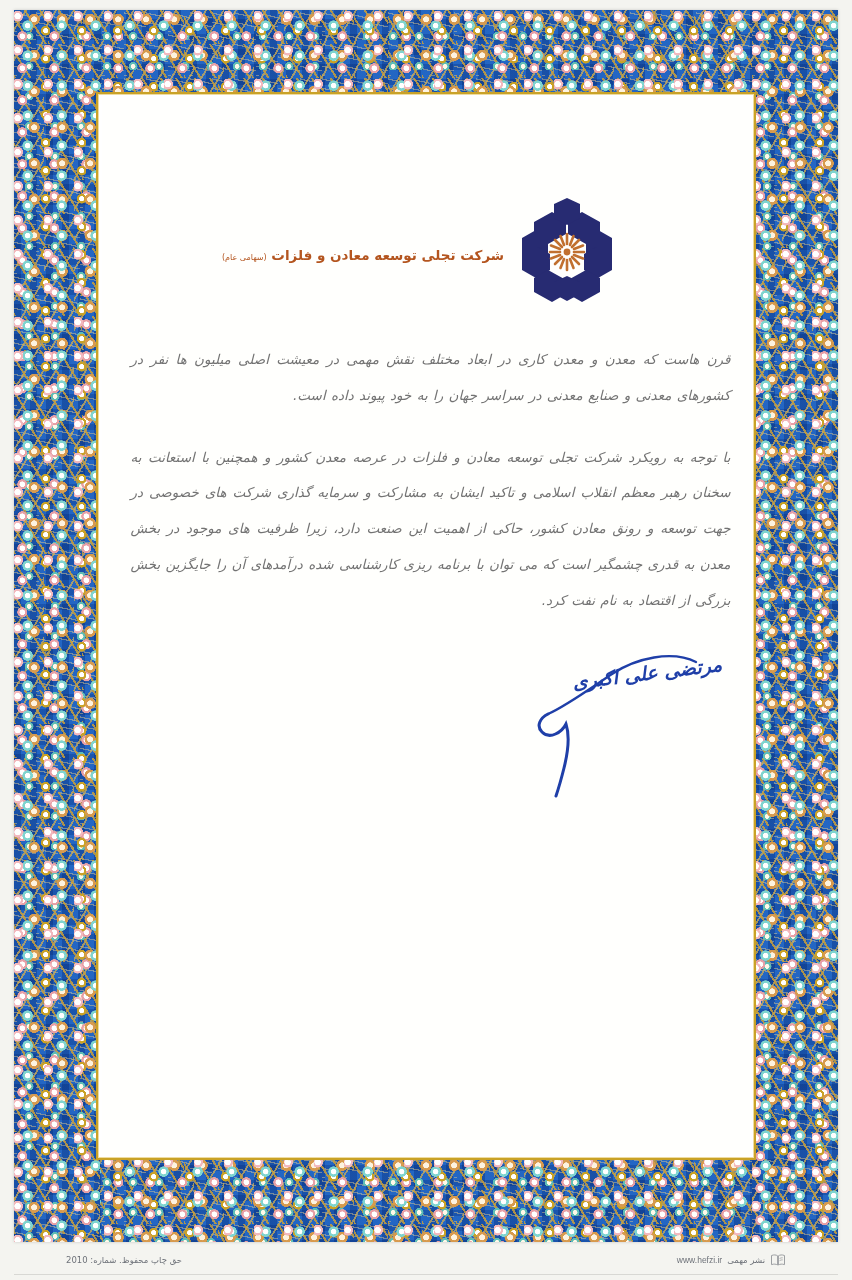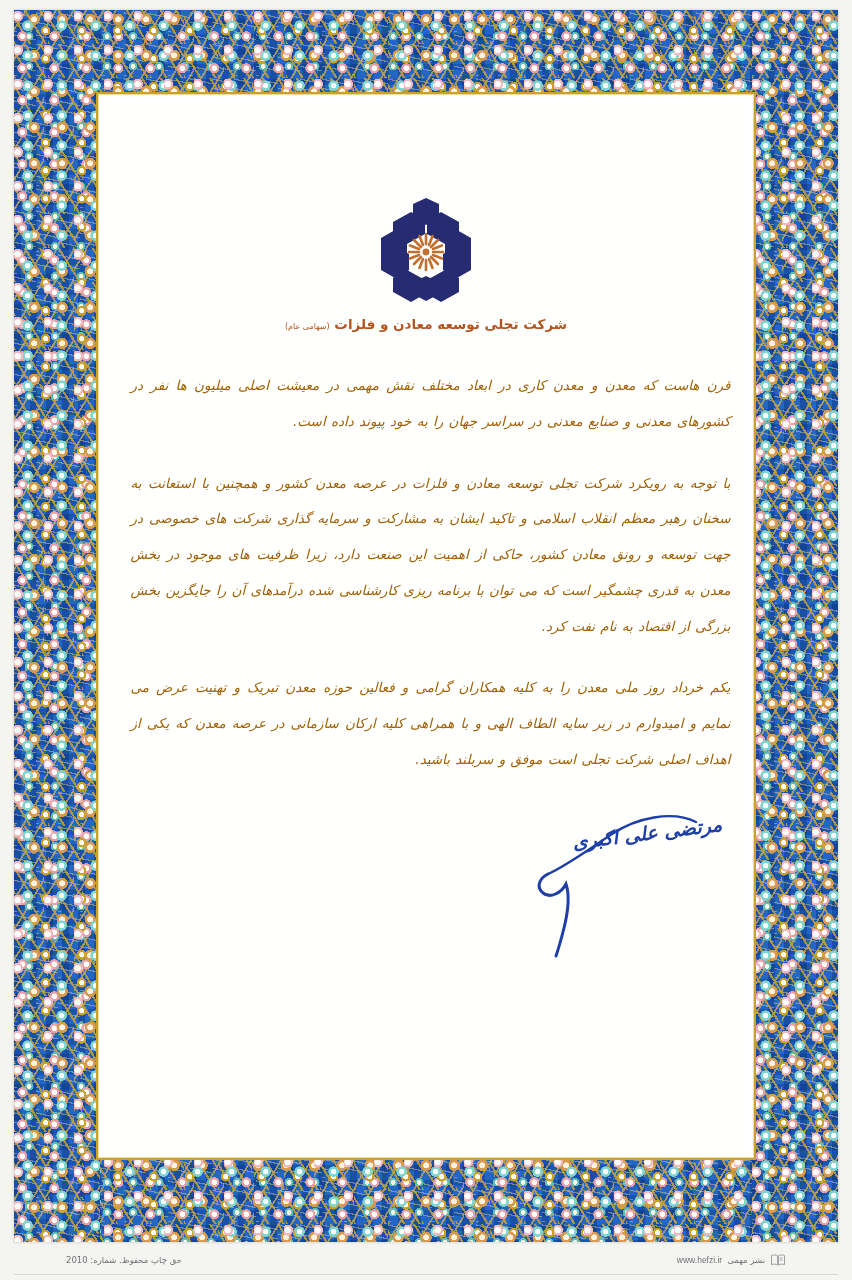--- a/index.html
+++ b/index.html
@@ -95,35 +95,35 @@
 
   
   .field{
     position:absolute;left:88px;top:88px;right:88px;bottom:88px;
     background:#fffffd;
     display:flex;flex-direction:column;align-items:center;
     padding:0;
   }
 
   
-  .logo-wrap{margin-top:96px;display:flex;flex-direction:column;align-items:center;}
+  .logo-wrap{margin-top:96px;display:flex;flex-direction:row;align-items:center;}
   .logo-mark{width:126px;height:112px;display:block;}
   .logo-name{
     margin-top:10px;
     font-size:13.5px;font-weight:bold;color:#b4551f;
     letter-spacing:.2px;white-space:nowrap;
     font-family:"DejaVu Sans",sans-serif;
   }
   .logo-name .sub{font-size:8px;font-weight:normal;}
 
   
   .body-text{
     width:600px;margin-top:36px;
     direction:rtl;text-align:justify;
-    color:#a16207;
+    color:#737373;
     margin-left:9px;
   }
   .para{
     font-family:"DejaVu Sans","Liberation Sans",sans-serif;
     font-size:13.5px;
     line-height:2.65;
     margin:0 0 26px 0;
     text-align:justify;
     text-justify:inter-word;
     font-style:italic;
@@ -231,21 +231,20 @@
 
         <div class="logo-name">
           <span>شرکت تجلی توسعه معادن و فلزات</span>
           <span class="sub">(سهامی عام)</span>
         </div>
       </div>
 
       <div class="body-text">
         <p class="para">قرن هاست که معدن و معدن کاری در ابعاد مختلف نقش مهمی در معیشت اصلی میلیون ها نفر در کشورهای معدنی و صنایع معدنی در سراسر جهان را به خود پیوند داده است.</p>
         <p class="para">با توجه به رویکرد شرکت تجلی توسعه معادن و فلزات در عرصه معدن کشور و همچنین با استعانت به سخنان رهبر معظم انقلاب اسلامی و تاکید ایشان به مشارکت و سرمایه گذاری شرکت های خصوصی در جهت توسعه و رونق معادن کشور، حاکی از اهمیت این صنعت دارد، زیرا ظرفیت های موجود در بخش معدن به قدری چشمگیر است که می توان با برنامه ریزی کارشناسی شده درآمدهای آن را جایگزین بخش بزرگی از اقتصاد به نام نفت کرد.</p>
-        <p class="para">یکم خرداد روز ملی معدن را به کلیه همکاران گرامی و فعالین حوزه معدن تبریک و تهنیت عرض می نمایم و امیدوارم در زیر سایه الطاف الهی و با همراهی کلیه ارکان سازمانی در عرصه معدن که یکی از اهداف اصلی شرکت تجلی است موفق و سربلند باشید.</p>
       </div>
 
       <div class="sign-block">
         <div class="sign-inner">
           <div class="sign-name">مرتضی علی اکبری</div>
           <svg class="sign-stroke" viewBox="0 0 230 150">
             <path d="M200 14 C176 2 140 10 116 26 C92 42 70 58 52 66" fill="none" stroke="#1f3fa8" stroke-width="2.4" stroke-linecap="round"></path>
             <path d="M52 66 C44 70 40 78 46 84 C54 92 66 84 70 76
                      C74 88 72 104 68 120 C65 132 62 142 60 148" fill="none" stroke="#1f3fa8" stroke-width="3" stroke-linecap="round"></path>
           </svg>

